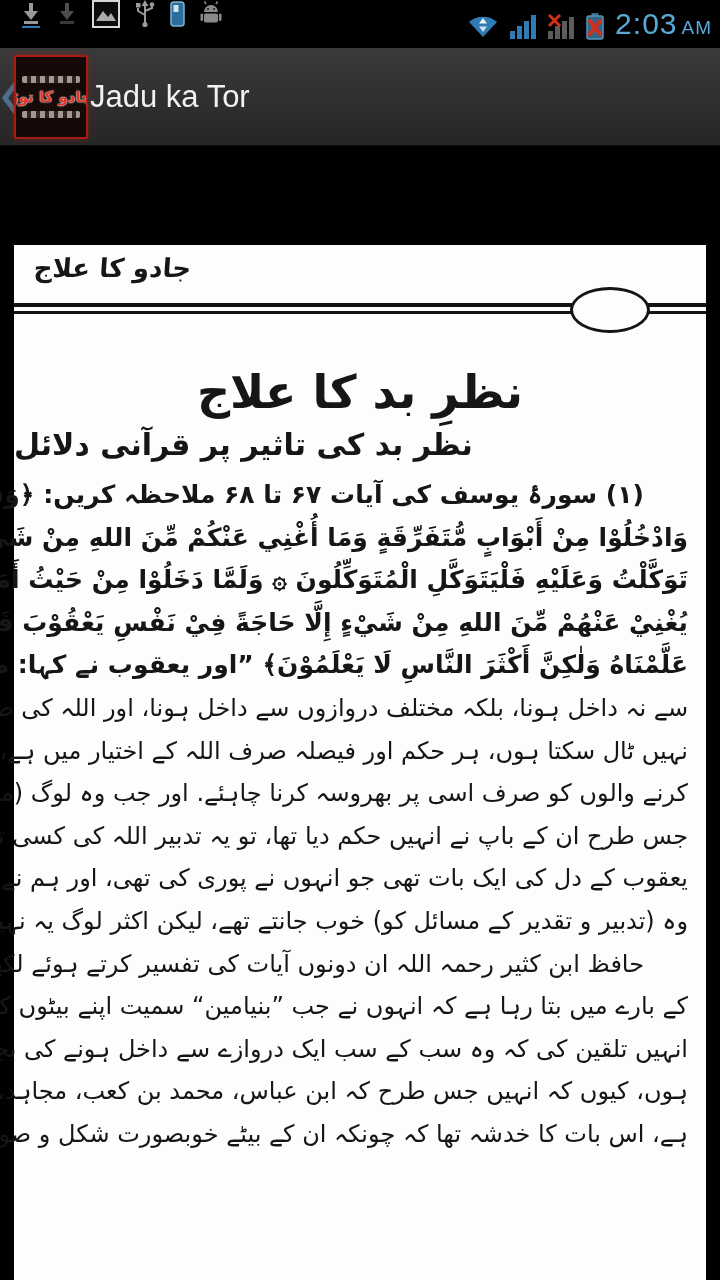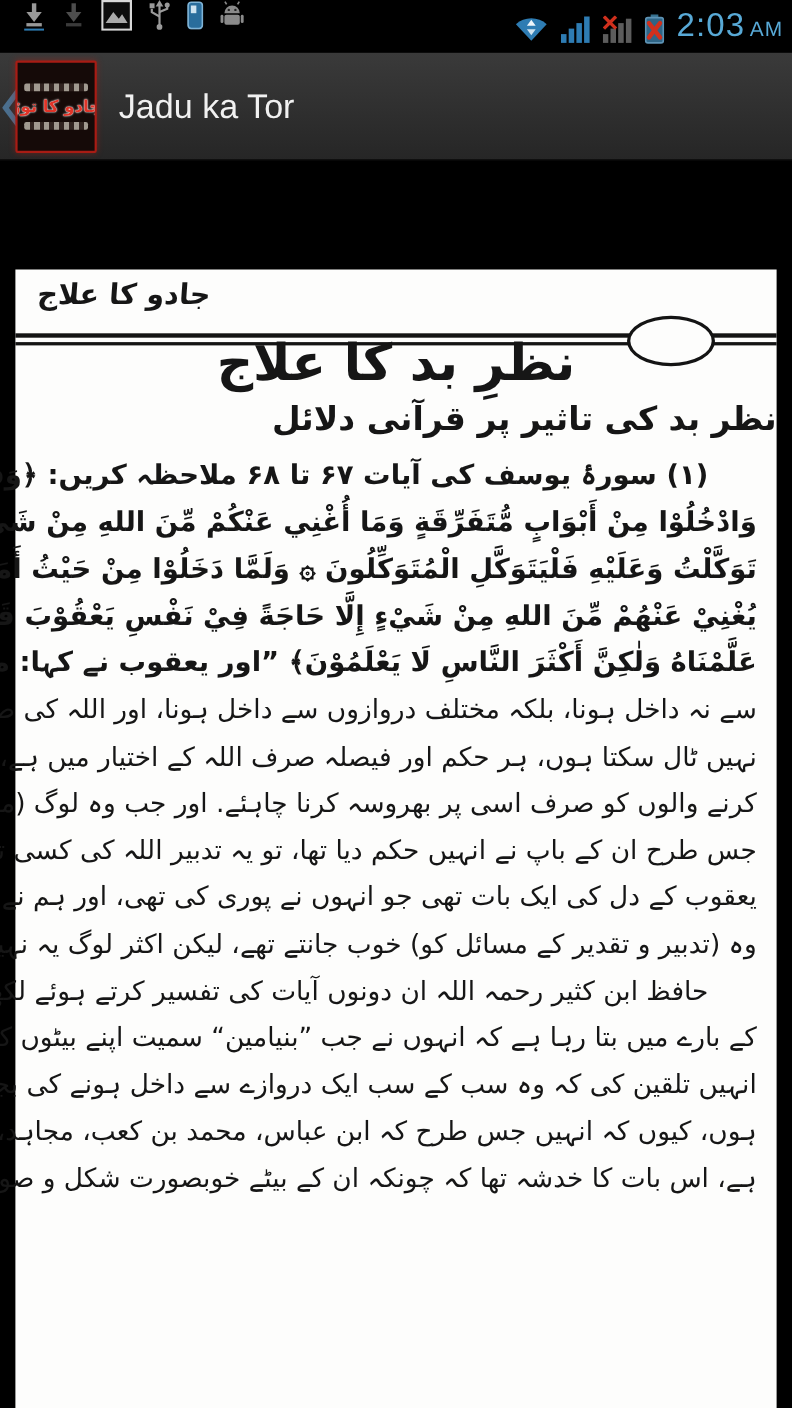--- a/index.html
+++ b/index.html
@@ -22,37 +22,37 @@
   .back-chip { position:absolute; left:2px; top:28px; z-index:1; }
   .app-icon { position:relative; z-index:2; margin-left:14px; width:74px; height:84px;
               background:#150a08; border:2px solid #a81c14; border-radius:2px;
               display:flex; flex-direction:column; align-items:center; justify-content:center;
               overflow:hidden; box-shadow:0 0 6px rgba(180,30,20,.45); }
   .app-icon .deco { width:58px; height:7px; border-radius:2px;
               background:repeating-linear-gradient(90deg,#cfc9bd 0 5px,#3a2c28 5px 9px); opacity:.75; }
   .app-icon .ttl { color:#e03428; font-weight:bold; font-size:15px; margin:5px 0;
               text-shadow:0 0 2px #fff, 0 0 1px #fff; white-space:nowrap;
               font-family:"DejaVu Sans", sans-serif; }
-  .appbar-title { color:#f1f1f1; font-size:31px; margin-left:20px; font-weight:400; }
+  .appbar-title { color:#f1f1f1; font-size:31px; margin-left:2px; font-weight:400; }
 
   
   .page { position:absolute; left:14px; top:245px; width:692px; height:1035px;
           background:#fdfdfc; color:#161616; font-family:"DejaVu Sans", sans-serif; }
 
   .running-header { position:absolute; left:20px; top:8px; font-size:26px; font-weight:bold;
                     direction:rtl; transform:skewX(-4deg); }
   .rule-wrap { position:absolute; left:0; top:52px; width:100%; height:26px; }
   .rule-top { position:absolute; left:0; top:6px; width:100%; height:4px; background:#141414; }
   .rule-bot { position:absolute; left:0; top:14px; width:100%; height:3px; background:#141414; }
   .rule-oval { position:absolute; right:56px; top:-10px; width:80px; height:46px;
                background:#fdfdfc; border:3px solid #141414; border-radius:50%; }
 
-  .page-title { margin-top:53px; text-align:center; font-size:46px; font-weight:bold;
+  .page-title { margin-top:116px; text-align:center; font-size:46px; font-weight:bold;
                 direction:rtl; line-height:1.35; }
-  .page-subtitle { margin-top:4px; text-align:right; font-size:30px; font-weight:bold;
+  .page-subtitle { margin-top:4px; text-align:left; font-size:30px; font-weight:bold;
                    direction:rtl; }
 
   .bodytext { margin-top:12px; padding:0 18px; direction:rtl; }
   .bline { font-size:24px; line-height:42.6px; height:42.6px; white-space:nowrap;
            text-align:justify; text-align-last:justify; overflow:visible; }
   .bline.arabic { font-weight:bold; font-size:25px; }
   .bline.indent { padding-right:44px; }
   .bline.pend { text-align-last:right; padding-left:40px; padding-right:56px;
                 white-space:normal; }
 </style>

